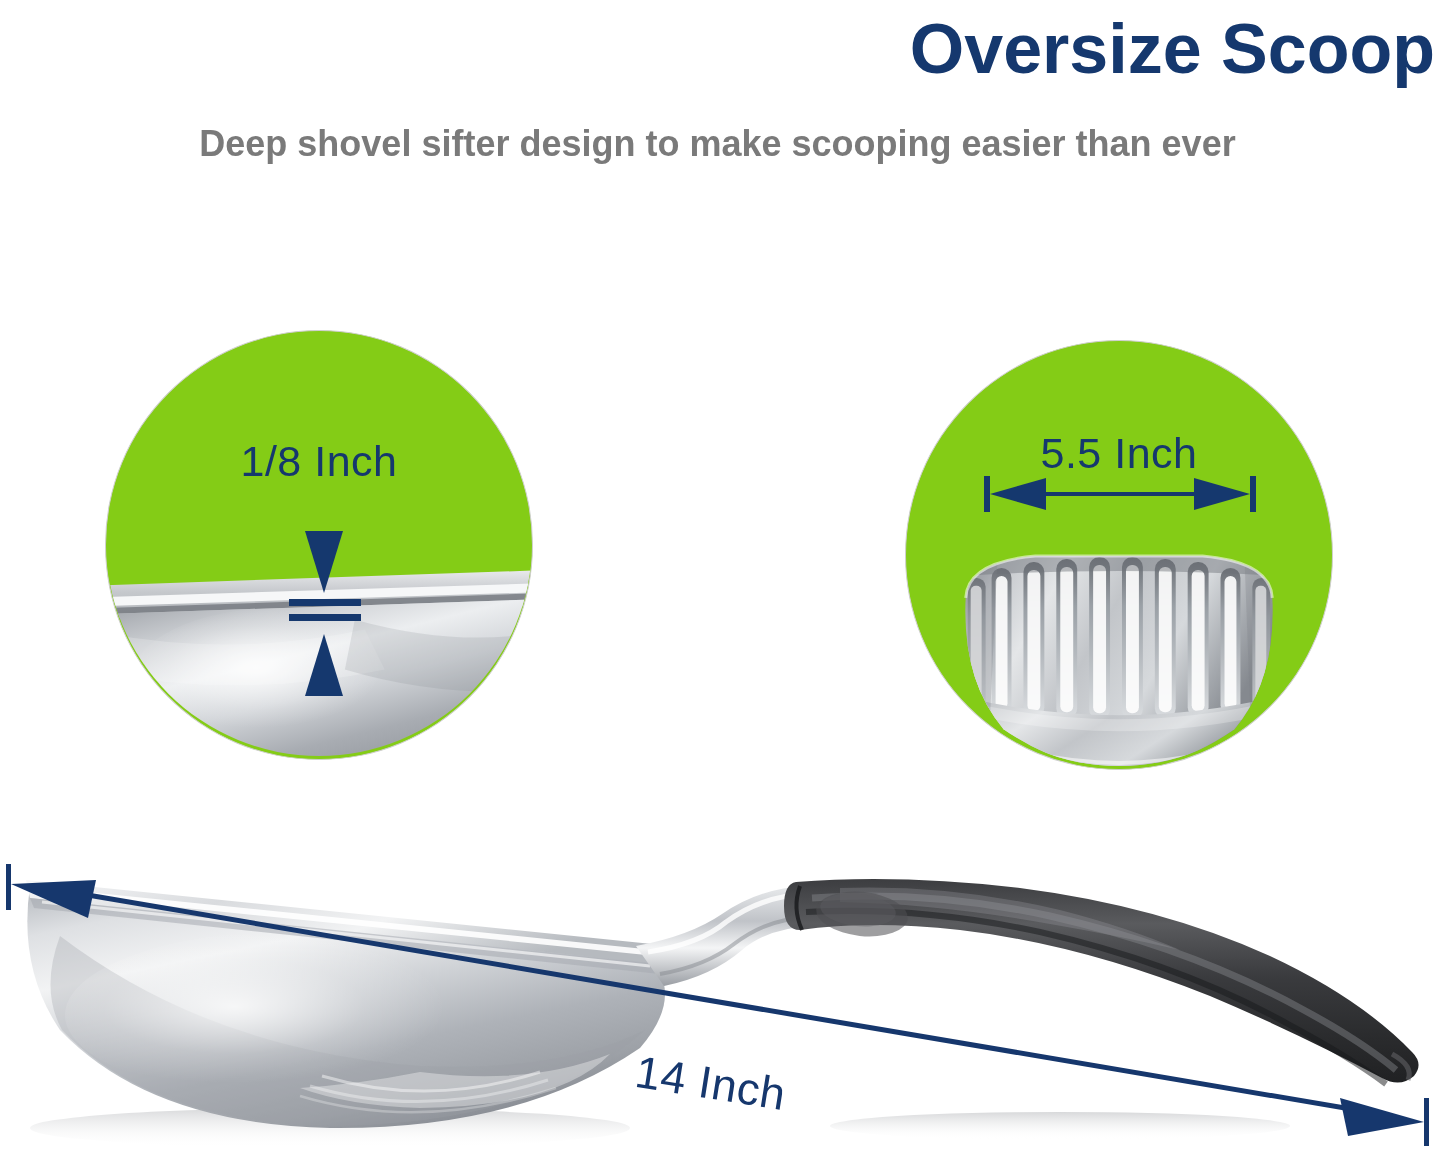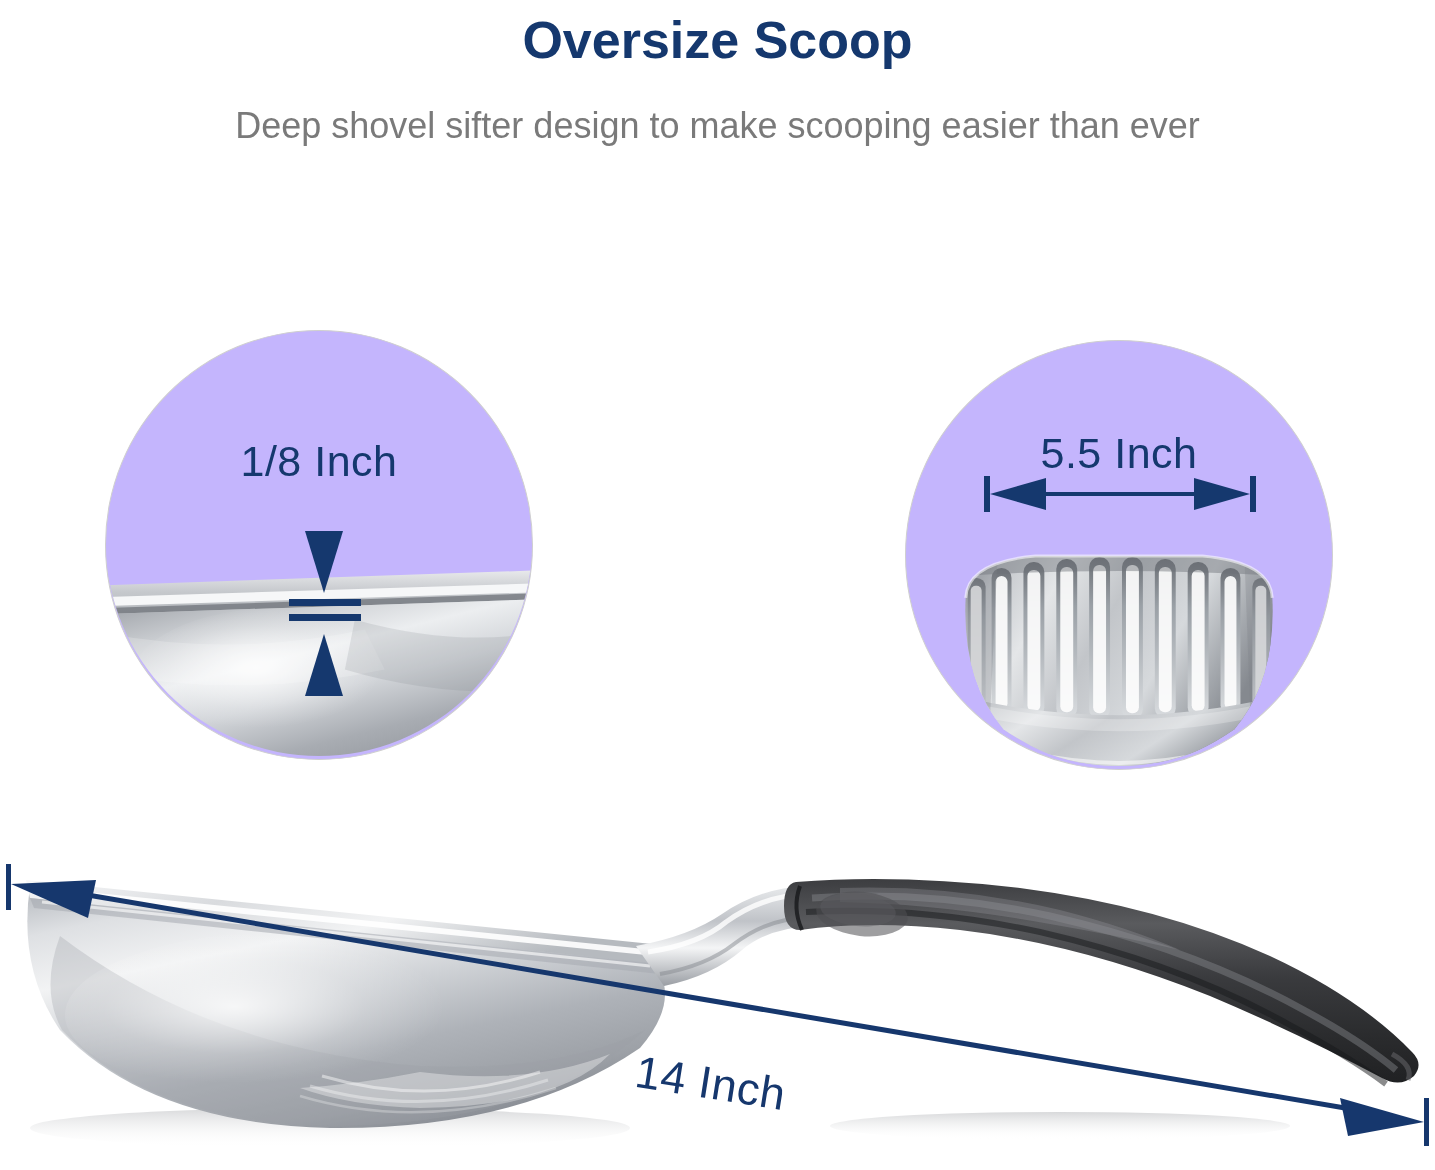--- a/index.html
+++ b/index.html
@@ -8,45 +8,45 @@
     width:1435px; height:1170px;
     position:relative;
     overflow:hidden;
     font-family:"Liberation Sans","DejaVu Sans",sans-serif;
     background:#ffffff;
   }
 
   
   #header-block { position:absolute; left:0; top:0; width:1435px; }
   #page-title {
-    text-align:center;
-    font-size:52px;
+    text-align:right;
+    font-size:70px;
     font-weight:bold;
     color:#15386e;
     letter-spacing:0px;
     line-height:1;
     padding-top:14px;
     font-family:"Liberation Sans","DejaVu Sans",sans-serif;
   }
   #page-subtitle {
     text-align:center;
     font-size:36px;
-    font-weight:400;
+    font-weight:700;
     color:#7a7a7a;
     line-height:1;
     padding-top:42px;
     letter-spacing:0px;
   }
 
   
   .callout-circle {
     position:absolute;
     border:1.5px solid #cfcfcf;
     border-radius:50%;
-    background:#c4b5fd;
+    background:#84cc16;
     overflow:hidden;
   }
   #callout-thickness { left:105px; top:330px; width:428px; height:430px; }
   #callout-width     { left:905px; top:340px; width:428px; height:430px; }
 
   .callout-label {
     position:absolute;
     width:100%;
     text-align:center;
     color:#15386e;

